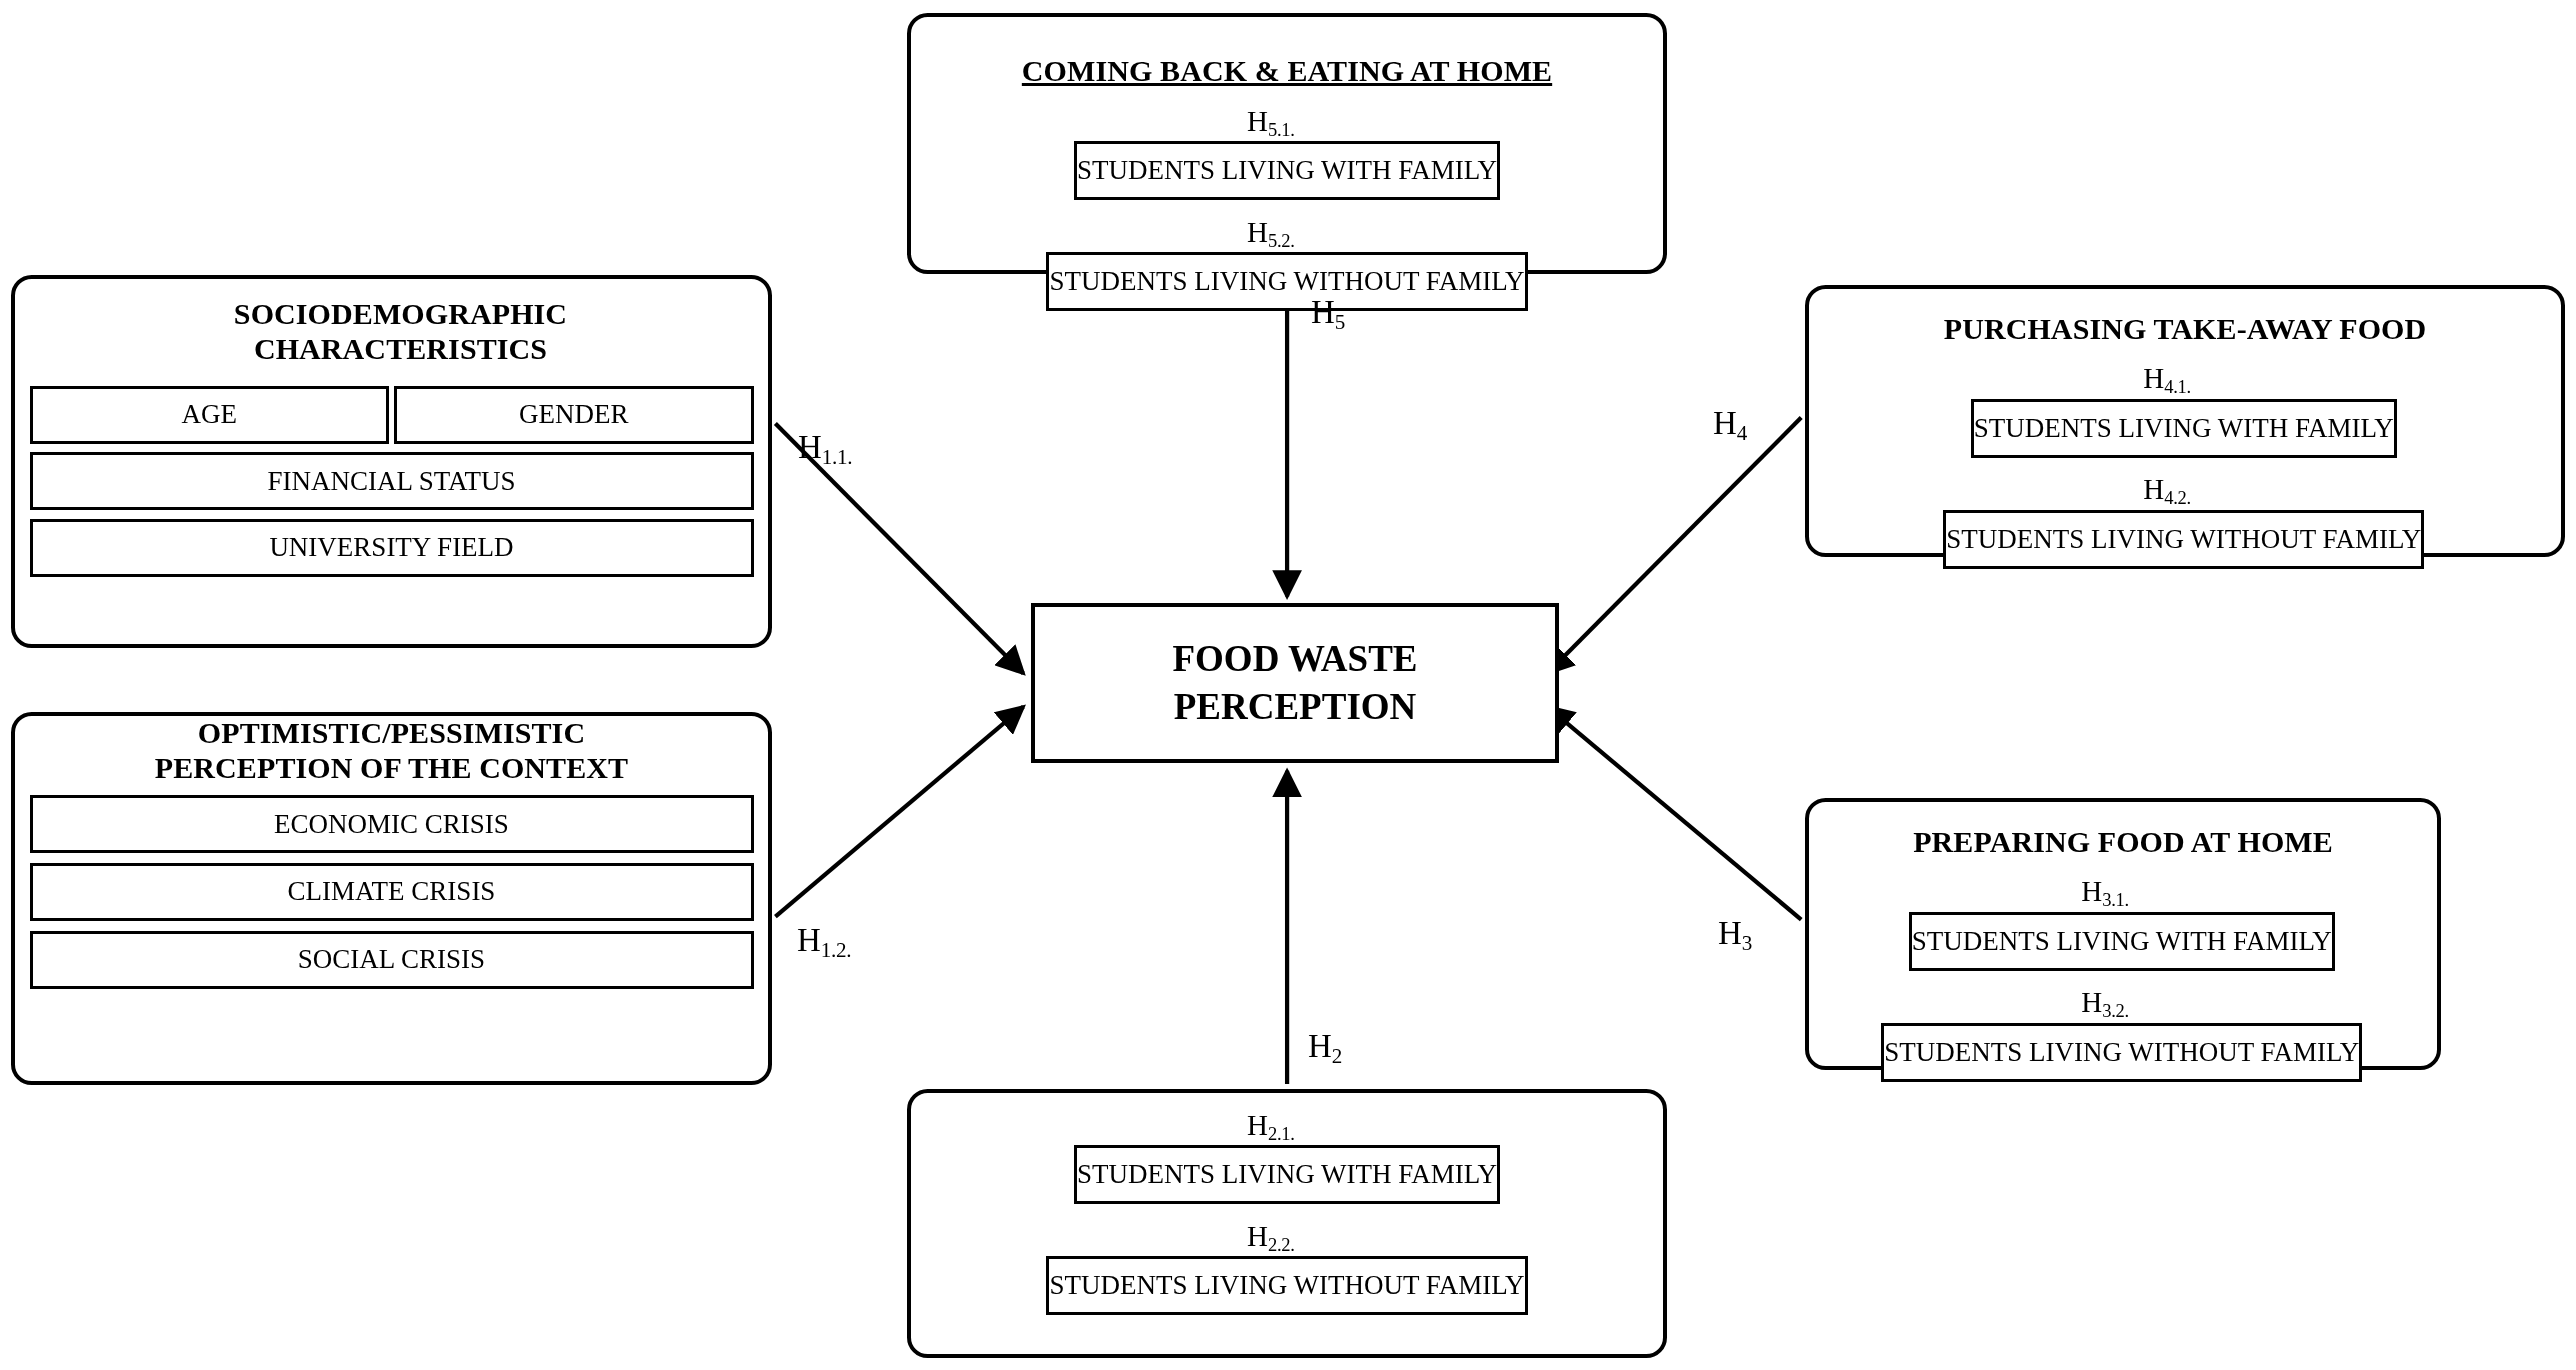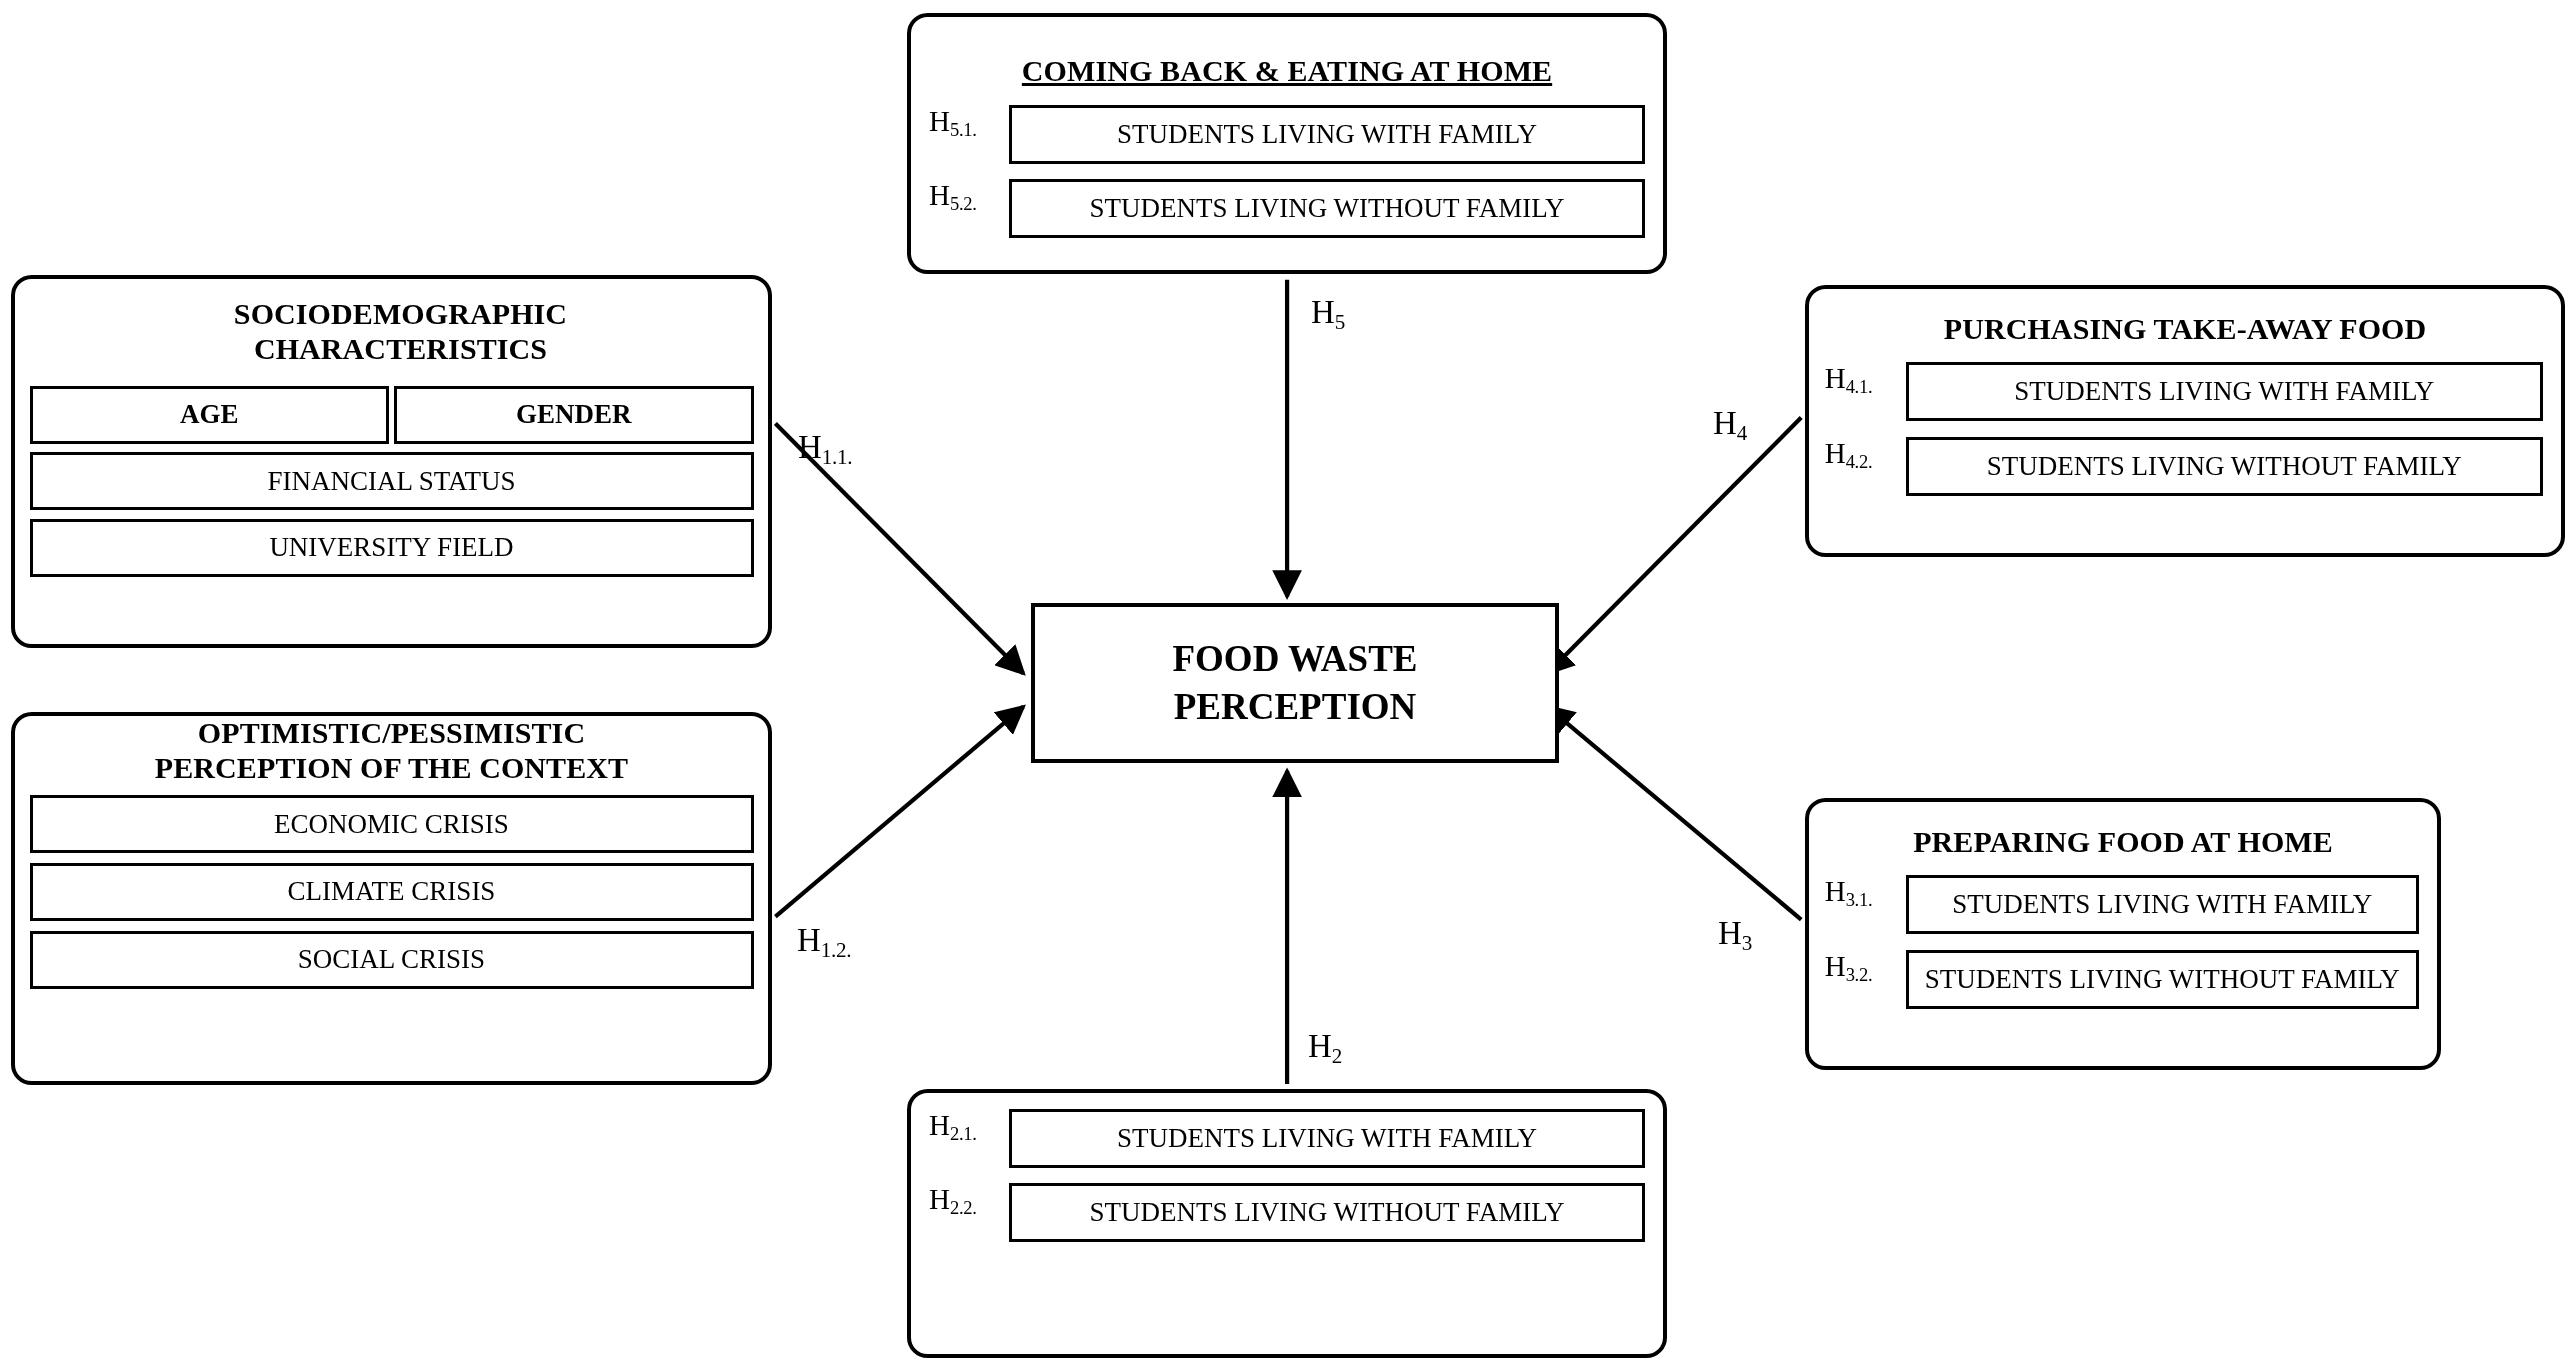--- a/index.html
+++ b/index.html
@@ -48,20 +48,22 @@
     background: #ffffff;
     display: flex;
     align-items: center;
     justify-content: center;
     color: #000000;
     text-align: center;
   }
   
   .hyp-row {
     display: flex;
+    align-items: center;
+    flex-direction: column;
   }
   .hyp-label {
     flex: 0 0 auto;
     color: #000000;
     white-space: nowrap;
     text-align: left;
   }
   .hyp-label .sub {
     font-size: 0.64em;
     vertical-align: -0.28em;
@@ -102,21 +104,21 @@
   
   #box-coming-back { left: 907px; top: 13.3px; width: 760px; height: 261px; }
   #box-coming-back .group-title { font-size: 30px; margin-top: 37px; text-decoration: underline; }
   #box-coming-back .hyp-row { margin: 15.7px 18px 0 18px; }
   #box-coming-back .hyp-label { font-size: 29px; width: 80px; }
   #box-coming-back .item-box { flex: 1 1 auto; height: 59px; font-size: 27px; }
 
   
   #box-socio { left: 11px; top: 275px; width: 761px; height: 373px; }
   #box-socio .group-title { font-size: 30px; margin-top: 18px; padding-left: 18px; }
-  #box-socio .row-split { display: flex; gap: 5px; margin: 19.4px 14.5px 0 14.5px; font-weight: bold; }
+  #box-socio .row-split { display: flex; gap: 5px; margin: 19.4px 14.5px 0 14.5px; }
   #box-socio .row-split .item-box { flex: 1 1 0; height: 58px; font-size: 27px; }
   #box-socio .row-full { margin: 8.5px 14.5px 0 14.5px; }
   #box-socio .row-full .item-box { height: 58px; font-size: 27px; }
 
   
   #box-optimistic { left: 11px; top: 712px; width: 761px; height: 373px; }
   #box-optimistic .group-title { font-size: 30px; margin-top: 0; }
   #box-optimistic .row-full { margin: 9.7px 14.5px 0 14.5px; }
   #box-optimistic .row-full:first-of-type { margin-top: 18px; }
   #box-optimistic .row-full .item-box { height: 58px; font-size: 27px; }

